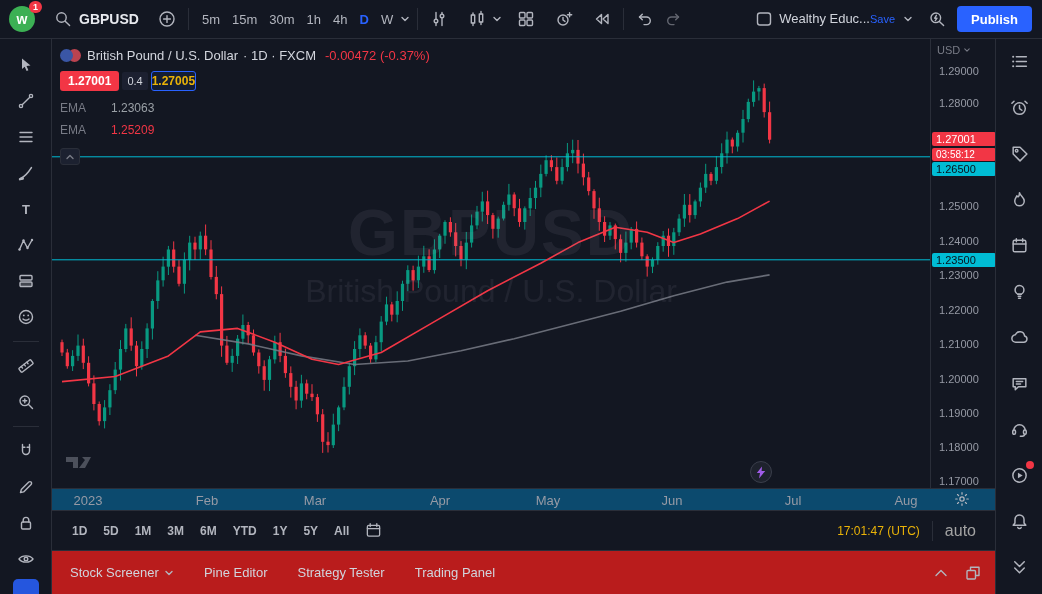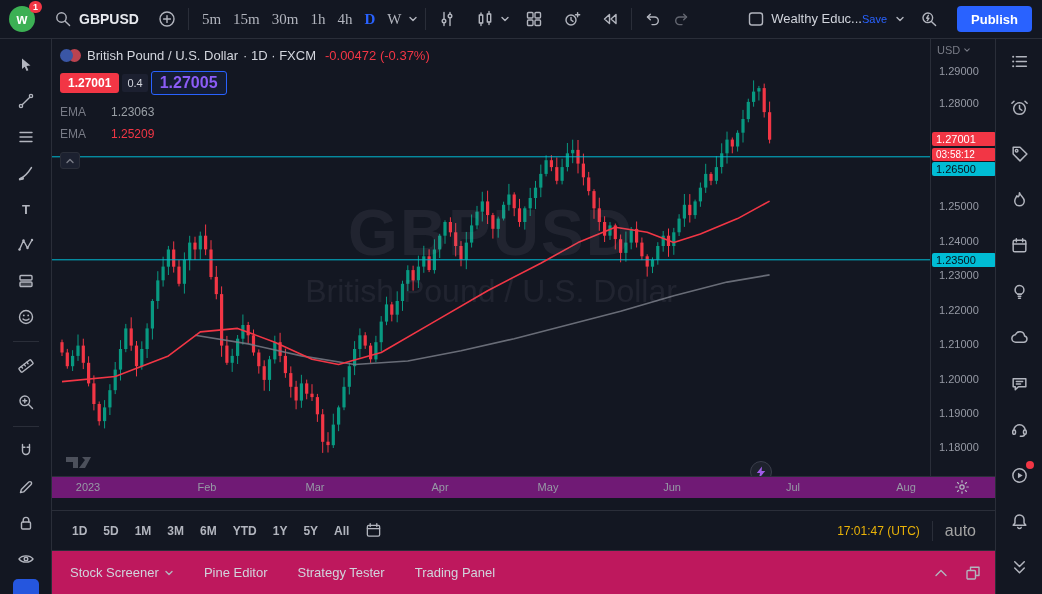--- a/index.html
+++ b/index.html
@@ -6,28 +6,28 @@
   body{font-family:"Liberation Sans","DejaVu Sans",sans-serif;color:#d1d4dc;-webkit-font-smoothing:antialiased;}
   .app{position:relative;width:1042px;height:594px;background:#131722;overflow:hidden;}
 
   
   .topbar{position:absolute;left:0;top:0;width:1042px;height:38px;background:#131722;border-bottom:1px solid #2a2e39;display:flex;align-items:center;z-index:6;}
   .tb-sep{width:1px;height:22px;background:#2a2e39;margin:0 7px;flex:0 0 auto;}
   .logo{position:relative;width:26px;height:26px;border-radius:50%;background:#3cb054;color:#fff;font-weight:bold;font-size:14px;display:flex;align-items:center;justify-content:center;margin-left:9px;flex:0 0 auto;}
   .logo .badge{position:absolute;top:-5px;right:-7px;background:#f23645;color:#fff;font-size:9px;font-weight:bold;border-radius:8px;padding:1px 4px;line-height:10px;}
   .iconbtn{display:flex;align-items:center;justify-content:center;width:28px;height:28px;border-radius:4px;cursor:pointer;flex:0 0 auto;}
   .symbol{font-size:14px;font-weight:bold;color:#e8eaef;margin:0 4px 0 2px;cursor:pointer;}
-  .iv{font-size:15px;color:#b2b5be;padding:4px 6px;border-radius:4px;cursor:pointer;flex:0 0 auto;font-family:Liberation Serif, serif;}
+  .iv{font-size:13px;color:#b2b5be;padding:4px 6px;border-radius:4px;cursor:pointer;flex:0 0 auto;}
   .iv.active{color:#2962ff;font-weight:bold;}
   .caret{margin-left:1px;flex:0 0 auto;}
   .layout-group{display:flex;align-items:center;margin-left:auto;cursor:pointer;}
   .layout-name{display:flex;align-items:center;line-height:12px;margin-left:6px;}
   .layout-name .nm{font-size:13px;color:#d1d4dc;}
   .layout-name .sv{font-size:11px;color:#2962ff;}
-  .publish{background:#2962ff;color:#fff;font-size:13px;font-weight:bold;border:none;border-radius:4px;height:26px;padding:0 14px;margin:0 10px 0 14px;cursor:pointer;flex:0 0 auto;}
+  .publish{background:#2962ff;color:#fff;font-size:13px;font-weight:bold;border:none;border-radius:4px;height:26px;padding:0 14px;margin:0 10px 0 6px;cursor:pointer;flex:0 0 auto;}
 
   
   .left-rail{position:absolute;left:0;top:38px;width:52px;height:556px;background:#131722;border-right:1px solid #2a2e39;display:flex;flex-direction:column;align-items:center;padding-top:9px;box-sizing:border-box;overflow:hidden;z-index:5;}
   .lr-btn{width:36px;height:36px;display:flex;align-items:center;justify-content:center;border-radius:4px;cursor:pointer;flex:0 0 auto;}
   .lr-div{width:26px;height:1px;background:#2a2e39;margin:6px 0;flex:0 0 auto;}
   .lr-hidden{width:26px;height:24px;border-radius:5px;background:#2962ff;opacity:.85;margin-top:2px;flex:0 0 auto;}
   .right-rail{position:absolute;right:0;top:38px;width:46px;height:556px;background:#131722;border-left:1px solid #2a2e39;display:flex;flex-direction:column;align-items:center;z-index:5;}
   .rr-btn{width:36px;height:46px;display:flex;align-items:center;justify-content:center;cursor:pointer;position:relative;flex:0 0 auto;}
   .rr-dot{position:absolute;top:9px;right:3px;width:8px;height:8px;border-radius:50%;background:#f23645;}
 
@@ -41,53 +41,53 @@
   .lg-row1{display:flex;align-items:center;font-size:13px;color:#d3d6de;}
   .flagpair{display:flex;margin-right:6px;}
   .flag{width:13px;height:13px;border-radius:50%;}
   .flag.gbp{background:#3a56a5;z-index:1;}
   .flag.usd{background:#bb4350;margin-left:-5px;}
   .lg-meta{margin-left:5px;color:#d3d6de;}
   .lg-change{margin-left:9px;color:#f23645;}
   .lg-row2{display:flex;align-items:center;margin-top:8px;}
   .sellbox{background:#f23645;color:#fff;font-size:12px;font-weight:bold;padding:3px 8px;border-radius:3px;cursor:pointer;}
   .spreadbox{background:#1c2030;color:#d1d4dc;font-size:11px;padding:3px 5px;margin:0 3px;border-radius:2px;}
-  .buybox{border:1px solid #2962ff;color:#8b5cf6;background:rgba(41,98,255,0.08);font-size:16px;font-weight:bold;padding:2px 8px;border-radius:3px;cursor:pointer;}
+  .buybox{border:1px solid #2962ff;color:#eab308;background:rgba(41,98,255,0.08);font-size:12px;font-weight:bold;padding:2px 0;border-radius:3px;cursor:pointer;}
   .lg-ind{display:flex;align-items:center;font-size:12px;margin-top:10px;gap:18px;}
   .lg-ind .nm{color:#787b86;margin-right:7px;}
   .v-gray{color:#9aa0a6;}
   .v-red{color:#f23645;}
   .collapse-btn{width:18px;height:15px;border:1px solid #2a2e39;background:#1c2130;border-radius:3px;display:flex;align-items:center;justify-content:center;margin-top:11px;cursor:pointer;}
   .tv-logo{position:absolute;left:14px;bottom:16px;z-index:2;opacity:.85;}
   .boost{position:absolute;left:698px;top:423px;width:20px;height:20px;border-radius:50%;background:#1e222d;border:1px solid #3a3e4b;display:flex;align-items:center;justify-content:center;cursor:pointer;z-index:3;}
 
   
   .price-scale{position:absolute;left:930px;top:38px;width:59px;height:450px;border-left:1px solid #2a2e39;background:#131722;font-size:11px;color:#969aa5;z-index:4;box-sizing:border-box;}
   .ps-cur{position:absolute;left:6px;top:6px;display:flex;align-items:center;gap:3px;cursor:pointer;color:#787b86;}
   .ps-lbl{position:absolute;left:8px;transform:translateY(-50%);white-space:nowrap;}
   .ps-box{position:absolute;left:1px;width:56px;padding:1px 4px;border-radius:2px;font-size:11px;white-space:nowrap;}
   .ps-box.red{background:#f23645;color:#fff;}
   .ps-box.cd{background:#f23645;color:#fff;font-size:10px;}
   .ps-box.cyan{background:#00bcd4;color:#07121c;}
 
   
-  .time-axis{position:absolute;left:52px;top:476px;width:944px;height:22px;border-top:1px solid #2a2e39;background:#701a75;font-size:11px;color:#969aa5;z-index:4;box-sizing:border-box;}
+  .time-axis{position:absolute;left:52px;top:488px;width:944px;height:22px;border-top:1px solid #2a2e39;background:#0c4a6e;font-size:13px;color:#969aa5;z-index:4;box-sizing:border-box;}
   .ta-tick{position:absolute;top:4px;transform:translateX(-50%);cursor:ew-resize;}
   .ta-gear{position:absolute;left:902px;top:2px;}
 
   
   .range-bar{position:absolute;left:52px;top:510px;width:944px;height:40px;border-top:1px solid #2a2e39;background:#131722;display:flex;align-items:center;font-size:12px;color:#b2b5be;z-index:4;box-sizing:border-box;padding:0 20px 0 12px;}
   .rg{padding:4px 8px;border-radius:4px;cursor:pointer;font-weight:bold;font-size:12px;}
   .rb-cal{margin-left:8px;}
   .rb-clock{margin-left:auto;color:#eab308;font-size:12px;}
   .rb-div{width:1px;height:20px;background:#2a2e39;margin:0 12px;}
   .rb-auto{color:#a3a3a3;font-size:16px;cursor:pointer;}
 
   
-  .bottom-panel{position:absolute;left:52px;top:550px;width:944px;height:44px;border-top:1px solid #2a2e39;background:#be185d;display:flex;align-items:center;font-size:13px;color:#d1d4dc;z-index:4;box-sizing:border-box;padding:0 14px 0 18px;}
+  .bottom-panel{position:absolute;left:52px;top:550px;width:944px;height:44px;border-top:1px solid #2a2e39;background:#b91c1c;display:flex;align-items:center;font-size:13px;color:#d1d4dc;z-index:4;box-sizing:border-box;padding:0 14px 0 18px;}
   .bp-item{margin-right:30px;cursor:pointer;display:flex;align-items:center;gap:5px;}
   .bp-right{margin-left:auto;display:flex;align-items:center;gap:14px;}
 
   svg.ic{stroke:#b2b5be;fill:none;stroke-width:1.4;stroke-linecap:round;stroke-linejoin:round;display:block;}
   svg.ic .f{fill:#b2b5be;stroke:none;}
 </style>
 </head>
 <body>
 
 <div class="app">

